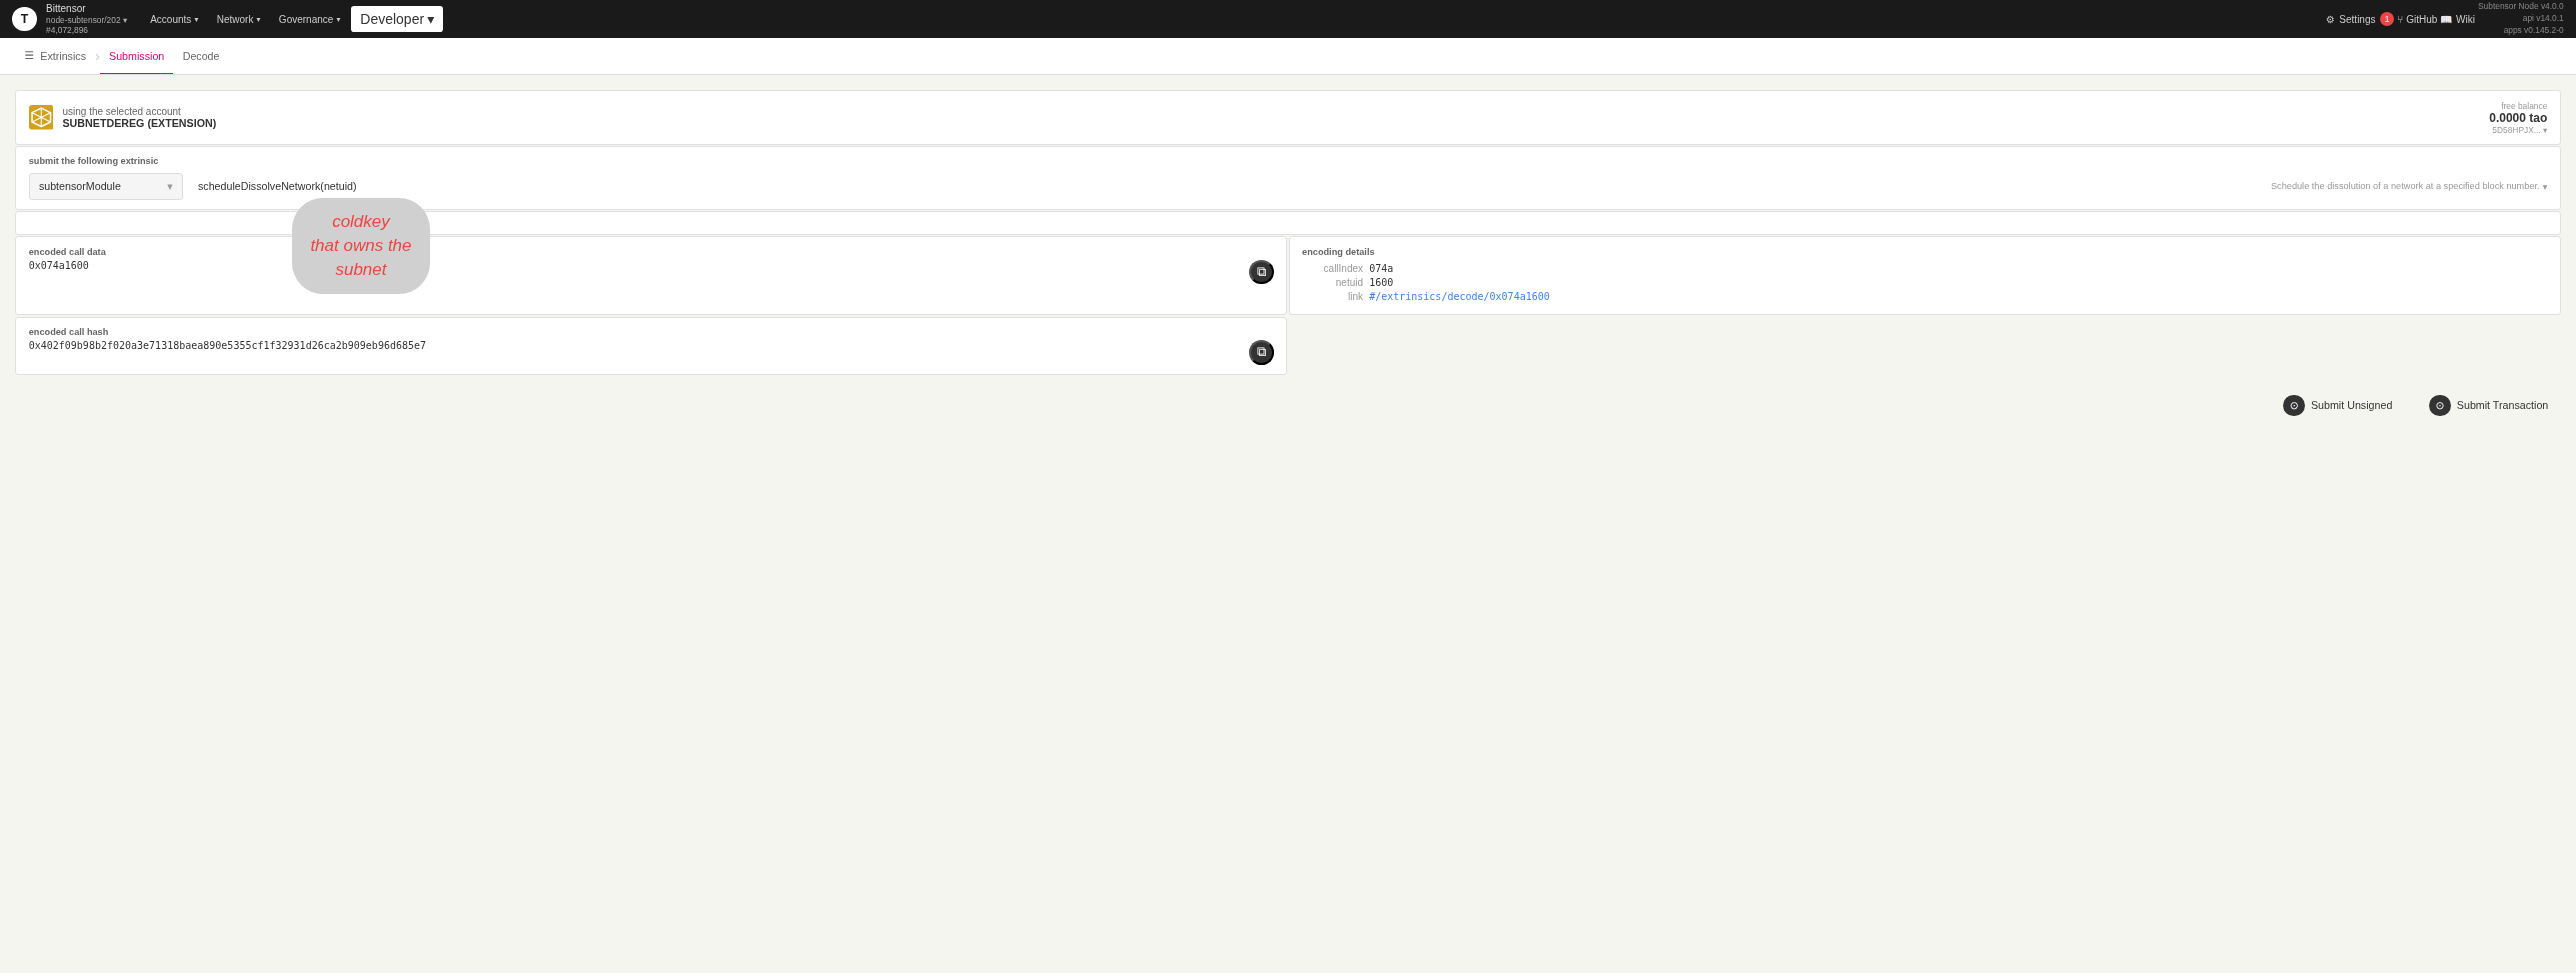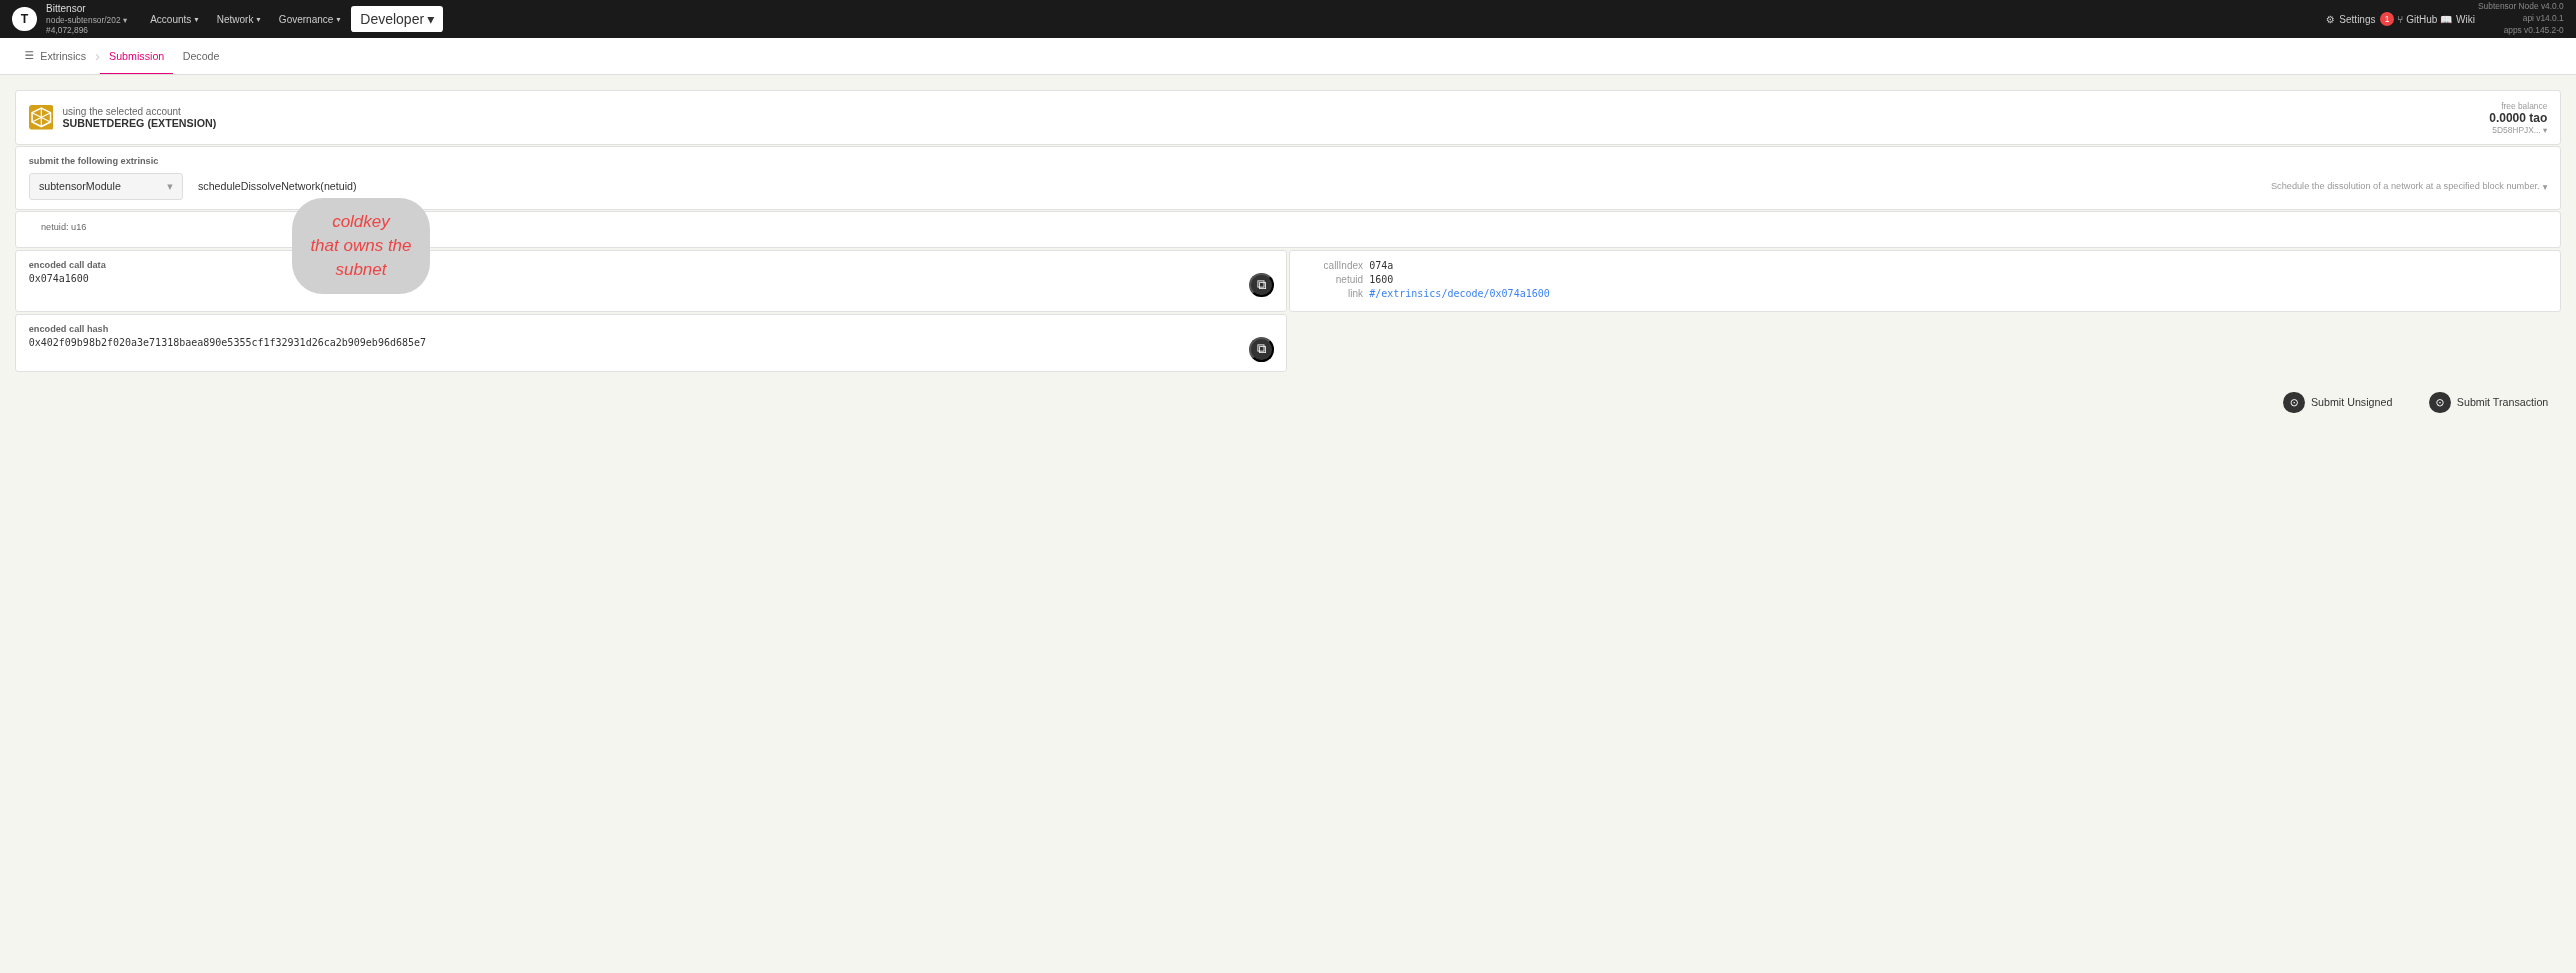--- a/index.html
+++ b/index.html
@@ -326,34 +326,34 @@
       </div>
       <div class="form-method">scheduleDissolveNetwork(netuid)</div>
       <div class="form-desc">
         <span>Schedule the dissolution of a network at a specified block number.</span>
         <span>▾</span>
       </div>
     </div>
   </div>
 
   <div class="netuid-section">
-    <div class="netuid-label">netuid: u16</div>
   </div>
 
   <div class="encoded-grid">
     <div class="encoded-box">
       <div class="encoded-label">encoded call data</div>
       <div class="encoded-row">
         <div class="encoded-value">0x074a1600</div>
         <button class="copy-btn">
           <span>⧉</span>
         </button>
       </div>
     </div>
     <div class="details-box">
+      <div class="details-label">encoding details</div>
       <div class="details-row">
         <span class="details-key">callIndex</span>
         <span class="details-val">074a</span>
       </div>
       <div class="details-row">
         <span class="details-key">netuid</span>
         <span class="details-val">1600</span>
       </div>
       <div class="details-row">
         <span class="details-key">link</span>

